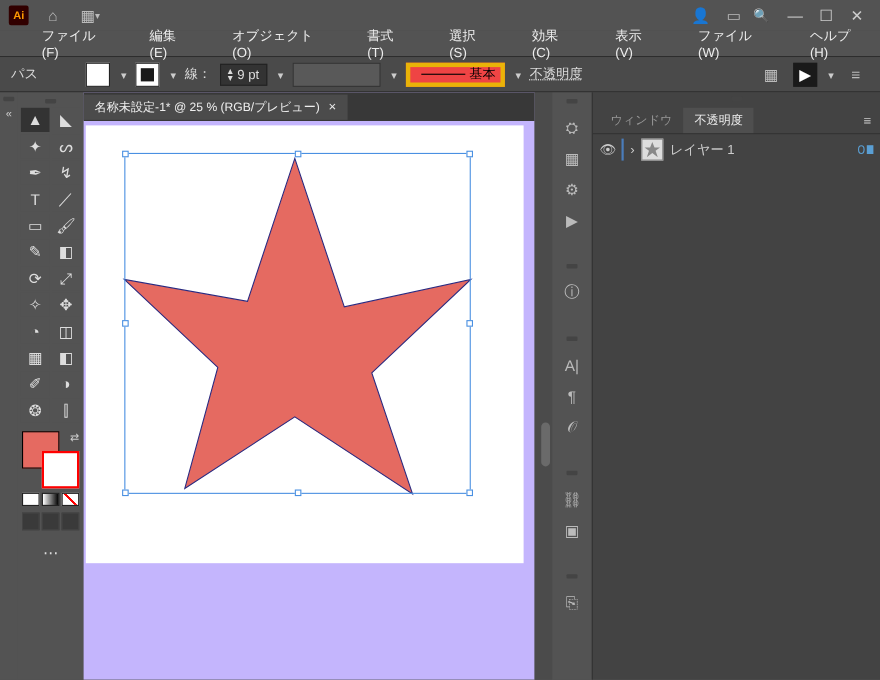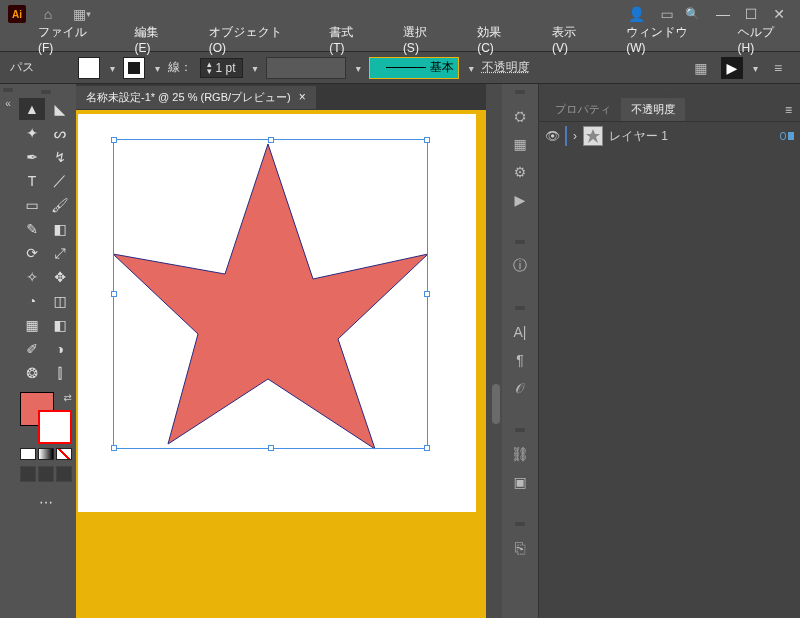--- a/index.html
+++ b/index.html
@@ -15,41 +15,41 @@
 .menubar span { padding: 2px 6px; cursor: default; margin-left: 24px; }
 .controlbar { height: 32px; background: #4a4a4a; display: flex; align-items: center; padding: 0 10px; gap: 8px; border-bottom: 1px solid #2a2a2a; justify-content: flex-end; }
 .controlbar .label { color: #ddd; }
 .swatch { width: 22px; height: 22px; border: 1px solid #222; }
 .fill-swatch { background: #fff; }
 .stroke-swatch { background: #fff; position: relative; display:flex; align-items:center; justify-content:center; }
 .stroke-swatch::after { content:""; width:12px; height:12px; background:#1a1a1a; }
 .stroke-weight { background:#333; color:#ddd; border:1px solid #222; padding:2px 6px; display:flex; align-items:center; gap:4px; }
 .caret::after { content:"▾"; font-size:10px; color:#ccc; margin-left:2px; }
 .blank-box { width: 80px; height: 22px; background:#595959; border:1px solid #333; }
-.basic-box { width: 90px; height: 22px; background:#14b8a6; color:#000; display:flex; align-items:center; justify-content:flex-end; padding:0 4px; border:1px solid #eab308; }
+.basic-box { width: 90px; height: 22px; background:#ef4444; color:#000; display:flex; align-items:center; justify-content:flex-end; padding:0 4px; border:4px solid #eab308; }
 .opacity-label { text-decoration: underline dotted; }
 .workspace { display:flex; height:534px; }
 .left-narrow { width:16px; background:#535353; display:flex; flex-direction:column; align-items:center; padding-top:4px; }
 .narrow-handle { width:10px; height:4px; background:#444; border-radius:1px; }
 .dbl-arrow { color:#ccc; margin-top:6px; font-size:10px; }
 .tools { width:60px; background:#535353; display:flex; flex-direction:column; align-items:center; padding:6px 0; }
 .tool-grid { display:grid; grid-template-columns:repeat(2,26px); gap:2px; }
 .tool { width:26px; height:22px; display:flex; align-items:center; justify-content:center; color:#ddd; font-size:14px; background:#535353; }
 .tool.sel { background:#333; }
 .color-area { margin-top:8px; position:relative; width:52px; height:52px; }
 .fill-color-box { position:absolute; top:0; left:0; width:34px; height:34px; background:#e56a61; border:1px solid #000; }
 .stroke-color-box { position:absolute; bottom:0; right:0; width:34px; height:34px; background:#fff; border:3px solid #1a1a1a; }
 .swap-icon { position:absolute; top:0; right:0; font-size:10px; }
 .tiny-row { display:flex; gap:2px; margin-top:4px; }
 .tiny { width:16px; height:12px; border:1px solid #222; }
 .t-white{background:#fff}.t-grad{background:linear-gradient(to right,#fff,#000)}.t-none{background:#fff;position:relative}.t-none::after{content:"";position:absolute;inset:0;background:linear-gradient(45deg,transparent 45%,red 45%,red 55%,transparent 55%)}
 .draw-mode { display:flex; gap:2px; margin-top:6px; }
 .draw-mode div { width:16px; height:16px; border:1px solid #444; background:#3a3a3a; }
 .dots-icon { margin-top:12px; color:#ddd; font-size:14px; }
-.canvas-area { flex:1; background:#eab308; display:flex; flex-direction:column; }
+.canvas-area { flex:1; background:#c4b5fd; display:flex; flex-direction:column; }
 .doc-tab { height:26px; background:#383838; display:flex; align-items:center; }
 .doc-tab .tab-inner { background:#4b4b4b; padding:4px 10px; color:#eee; display:flex; align-items:center; gap:8px; font-size:11px; }
 .doc-tab .close { font-size:12px; cursor:default; }
 .artboard { flex:1; position:relative; display:flex; align-items:flex-start; justify-content:flex-start; padding:4px 0 0 0; }
 .paper { width:398px; height:398px; background:#fff; position:relative; margin-left:2px; }
 .bbox { position:absolute; border:1px solid #4a90e2; }
 .bbox-outer { left:35px; top:25px; width:315px; height:310px; }
 .handle { position:absolute; width:6px; height:6px; background:#fff; border:1px solid #4a90e2; }
 .h-tl{left:-3px;top:-3px}.h-tr{right:-3px;top:-3px}.h-bl{left:-3px;bottom:-3px}.h-br{right:-3px;bottom:-3px}
 .h-tm{left:50%;top:-3px;transform:translateX(-50%)}.h-bm{left:50%;bottom:-3px;transform:translateX(-50%)}
@@ -94,34 +94,34 @@
 </div>
 
 <div class="menubar">
   <span>ファイル(F)</span>
   <span>編集(E)</span>
   <span>オブジェクト(O)</span>
   <span>書式(T)</span>
   <span>選択(S)</span>
   <span>効果(C)</span>
   <span>表示(V)</span>
-  <span>ウィンドウ(W)</span>
+  <span>ファイル(W)</span>
   <span>ヘルプ(H)</span>
 </div>
 
 <div class="controlbar">
   <span class="label" style="min-width:60px">パス</span>
   <div class="swatch fill-swatch"></div>
     <span class="caret"></span>
   <div class="swatch stroke-swatch"></div>
     <span class="caret"></span>
   <span class="label">線：</span>
   <div class="stroke-weight">
     <span style="font-size:9px;line-height:7px">▴<br>▾</span>
-    <span>1 pt</span>
+    <span>9 pt</span>
   </div>
     <span class="caret"></span>
   <div class="blank-box"></div>
     <span class="caret"></span>
   <div class="basic-box">
       <hr style="width:40px;border:none;border-top:1.5px solid #000">
       <span style="margin-left:4px">基本</span>
     </div>
     <span class="caret"></span>
   <span class="label opacity-label">不透明度</span>
@@ -242,21 +242,21 @@
     <div class="divider"></div>
     <div class="narrow-handle"></div>
     <div class="grp">
       <div class="mini-icon">⎘</div>
     </div>
   </div>
 
   <div class="right-panel">
     <div class="narrow-handle" style="align-self:center;margin:4px 0"></div>
     <div class="panel-tabs">
-      <div class="ptab">プロパティ</div>
+      <div class="ptab">ウィンドウ</div>
       <div class="ptab active">不透明度</div>
       <div class="ptab-menu">≡</div>
     </div>
     <div class="layer-row">
       <div class="eye">👁</div>
       <div style="width:2px;height:20px;background:#4a7dbb"></div>
       <span>›</span>
       <div class="layer-thumb">
         <svg width="16" height="16">
             <polygon points="8,1 10,6 15,6 11,9 13,15 8,11 3,15 5,9 1,6 6,6" fill="#888"></polygon>

